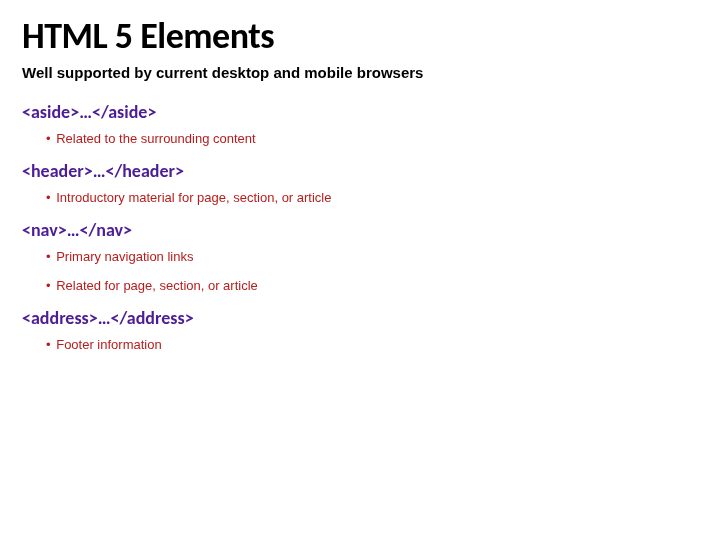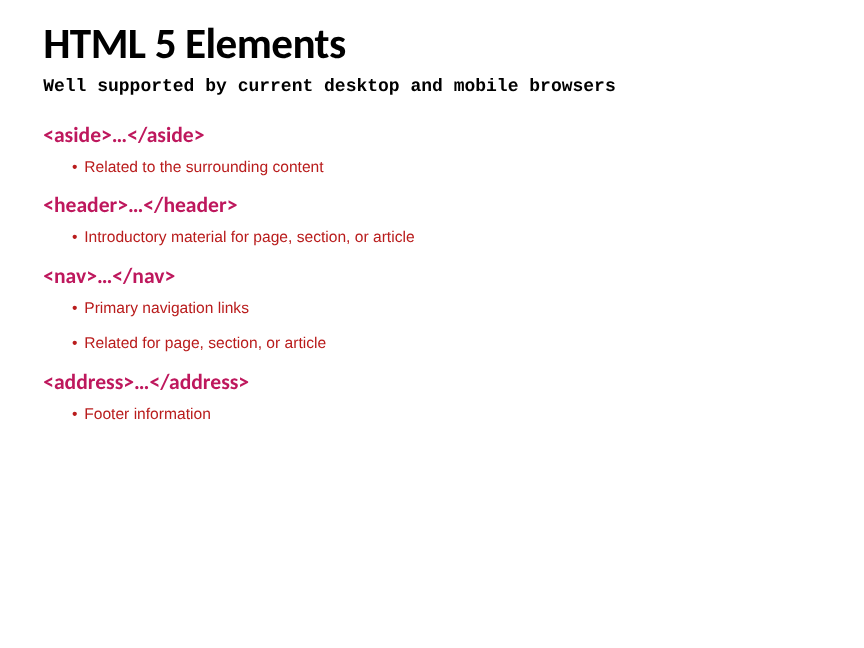--- a/index.html
+++ b/index.html
@@ -5,45 +5,44 @@
   html, body {
     margin: 0;
     padding: 0;
     width: 720px;
     height: 540px;
     background: #fff;
     font-family: Arial, Helvetica, sans-serif;
     color: #000;
   }
   .slide {
-    padding: 10px 22px 10px 36px;
+    padding: 10px 22px 10px 22px;
     box-sizing: border-box;
   }
   .title {
     font-family: Calibri, Arial, sans-serif;
     font-size: 36px;
     font-weight: 700;
     margin: 4px 0 6px 0;
     letter-spacing: -0.5px;
   }
   .subtitle {
     font-size: 15px;
     font-weight: 700;
     line-height: 1.25;
     margin-bottom: 18px;
-    font-family: Liberation Mono, monospace;
   }
   .element-block {
     margin-bottom: 4px;
   }
   .element-tag {
     font-family: Calibri, Arial, sans-serif;
     font-size: 18px;
     font-weight: 700;
-    color: #be185d;
+    color: #4c1d95;
     margin: 10px 0 4px 0;
   }
   .element-desc {
     font-size: 13px;
     color: #b91c1c;
     margin: 8px 0 14px 24px;
   }
   .bullet {
     margin-right: 2px;
   }

